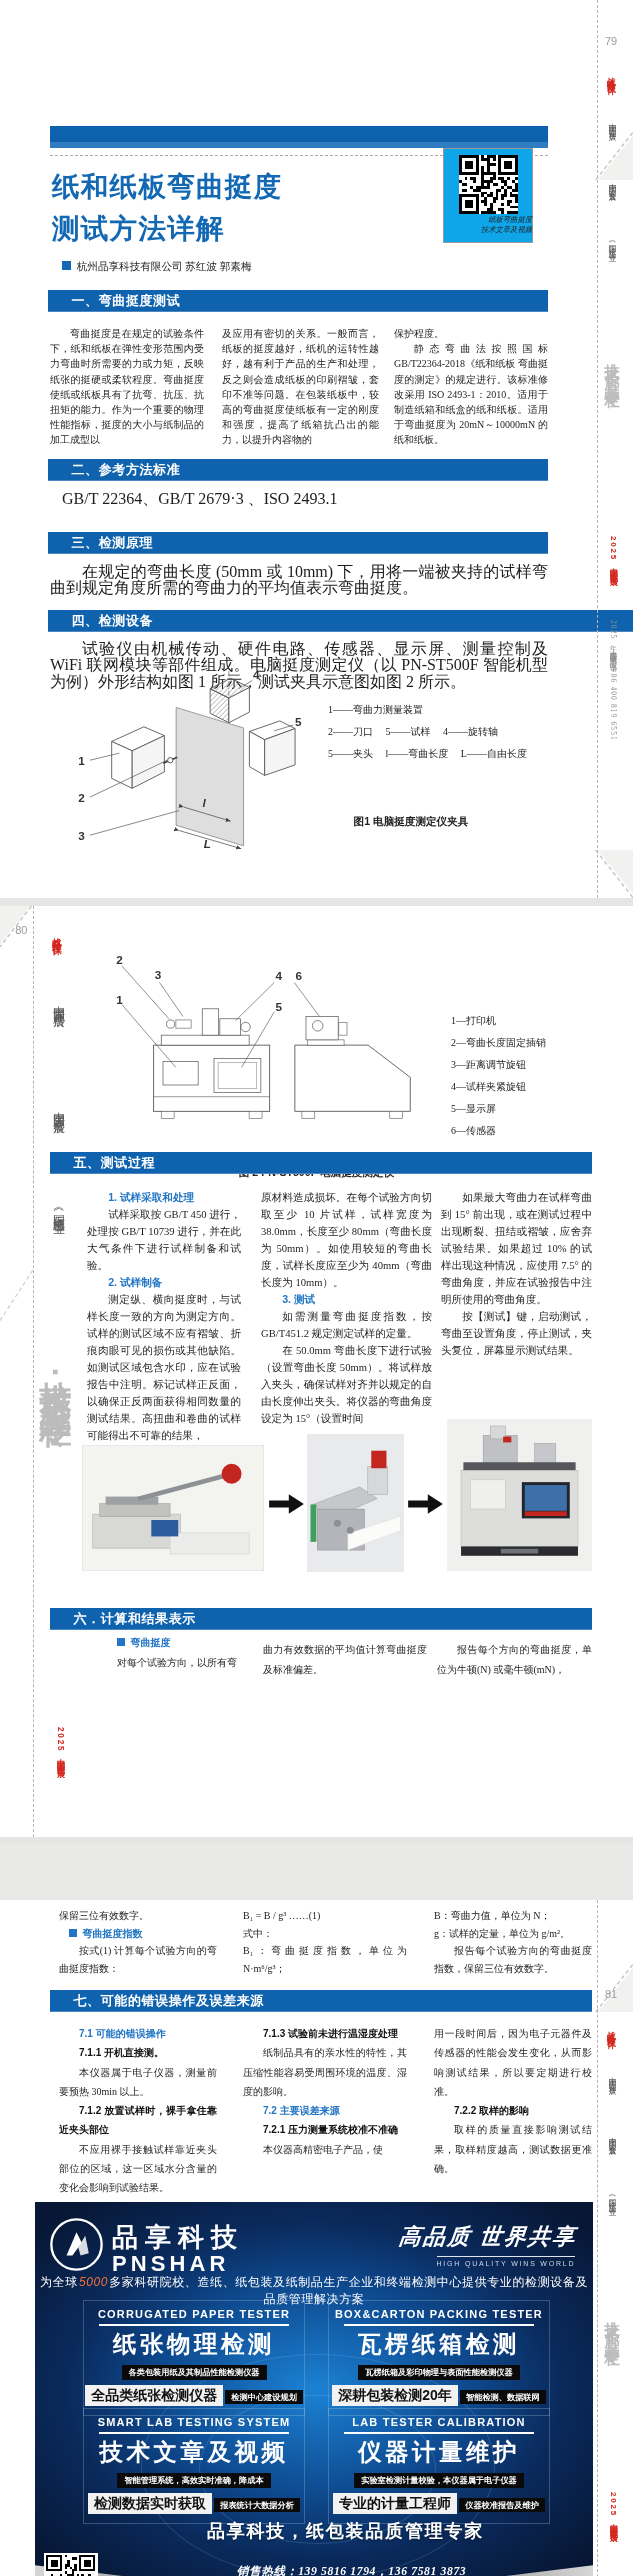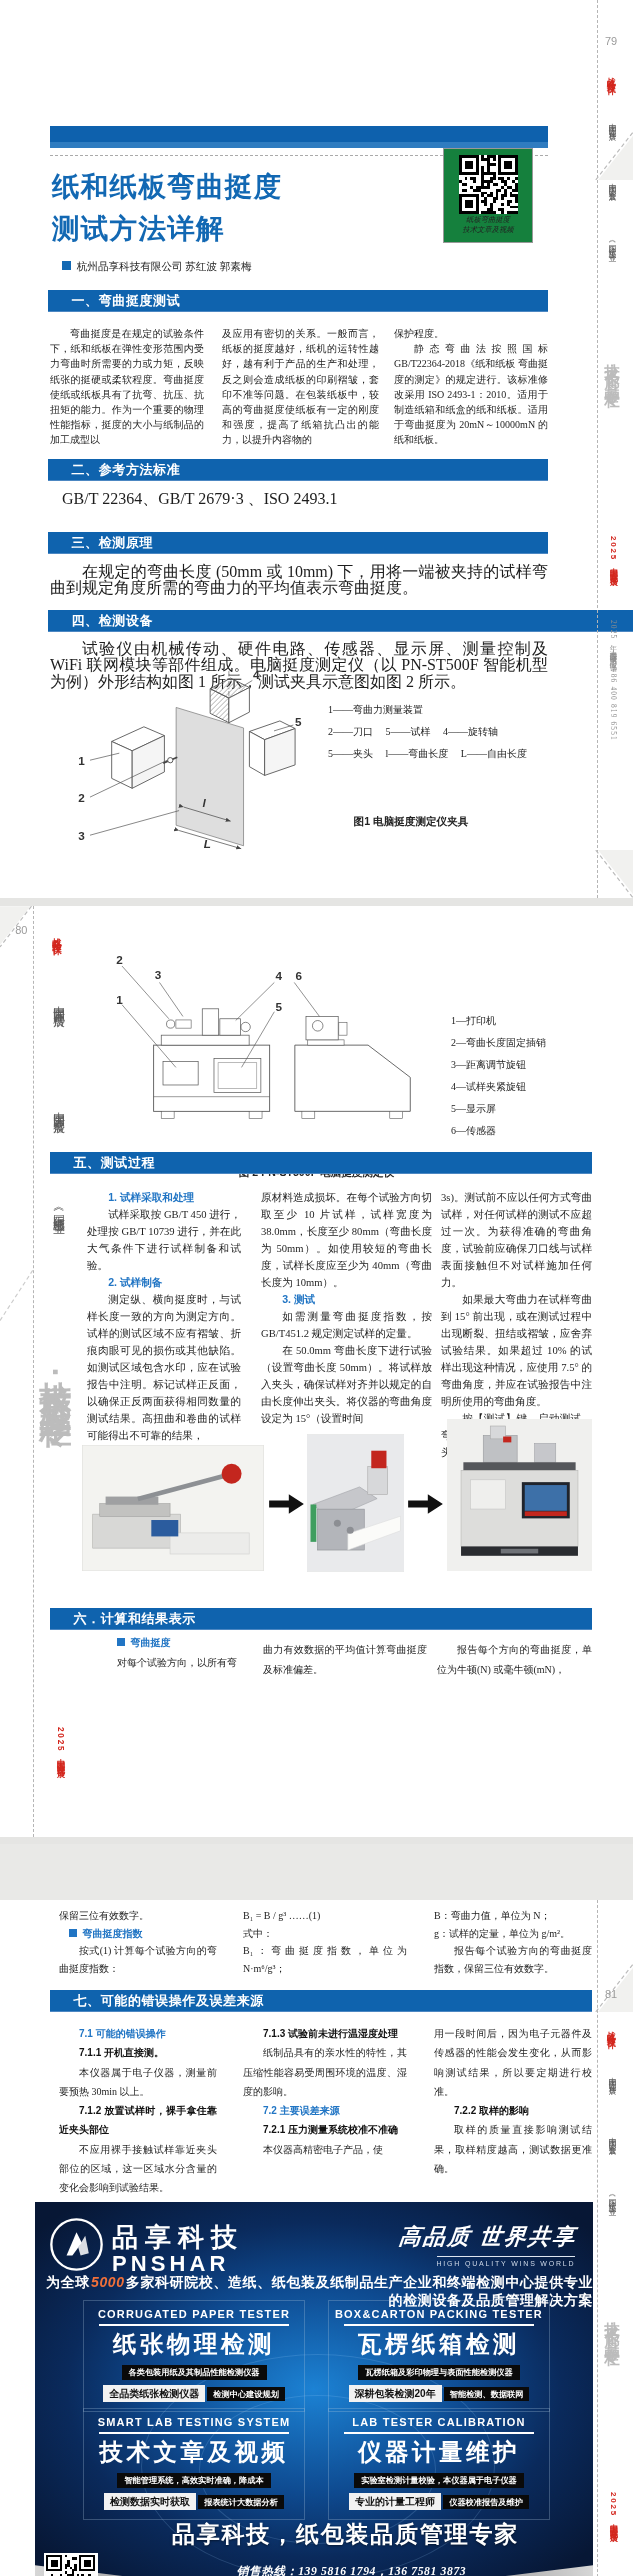--- a/index.html
+++ b/index.html
@@ -34,21 +34,21 @@
   
   .topbar{position:absolute;left:50px;top:126px;width:498px;height:22px;
           background:linear-gradient(#0e61ad 72%,#2f7cc0 72%);}
   .dashline{position:absolute;left:50px;top:155px;width:498px;border-top:1.2px dashed #aaa;}
   .doc-title{position:absolute;left:52px;top:166px;font-family:"Liberation Sans",sans-serif;
              font-weight:bold;font-size:27.6px;line-height:42px;color:#1268b3;letter-spacing:1.2px;}
   .byline{position:absolute;left:62px;top:260px;font-size:10.6px;color:#222;}
   .sq{display:inline-block;width:8.8px;height:8.8px;background:#1268b3;margin-right:5.9px;}
 
   
-  .qrbox{position:absolute;border:0.6px solid #999;background:#15803d;text-align:center;}
+  .qrbox{position:absolute;border:0.6px solid #999;background:#0ea5e9;text-align:right;}
   .qr{display:block;margin:5.9px auto 1.2px auto;}
   .qr svg{width:100%;height:100%;display:block;background:#fff;}
   .qrcap{font-size:7.3px;font-style:italic;line-height:10px;color:#222;}
 
   
   .vline-r{position:absolute;left:597px;top:0;height:100%;border-left:1.2px dashed #b5b5b5;}
   .vline-l{position:absolute;left:33px;top:0;height:100%;border-left:1.2px dashed #b5b5b5;}
   .vtext{position:absolute;writing-mode:vertical-rl;white-space:nowrap;}
   .pgnum{position:absolute;color:#9a9a9a;font-size:11px;font-family:"Liberation Sans",sans-serif;}
   .sb-red{color:#d3261d;font-weight:bold;font-family:"Liberation Sans",sans-serif;letter-spacing:1.8px;}
@@ -68,39 +68,39 @@
       background:radial-gradient(ellipse 363px 246px at 50% 46%,#1c82d4 0%,#0e4a90 42%,#0a2a5c 68%,#071735 100%);}
   .ad-ring{position:absolute;border:0.6px solid rgba(160,210,255,.18);border-radius:50%;}
   .ad-brand-cn{position:absolute;left:77px;top:17.6px;color:#fff;font-size:26px;font-weight:bold;
                letter-spacing:7px;font-family:"Liberation Sans",sans-serif;}
   .ad-brand-en{position:absolute;left:77px;top:49px;color:#fff;font-size:22px;font-weight:bold;
                letter-spacing:4.1px;font-family:"Liberation Sans",sans-serif;}
   .ad-cal{position:absolute;right:16.4px;top:20px;color:#fff;font-size:22px;font-weight:bold;
           font-style:italic;transform:skewX(-6deg);letter-spacing:2.3px;white-space:nowrap;}
   .ad-cal-en{position:absolute;right:17.6px;top:54px;color:#cfd9e8;font-size:7px;letter-spacing:1.8px;
              border-top:1.2px solid #dfe6f0;padding-top:2.9px;font-family:"Liberation Sans",sans-serif;}
-  .ad-tagline{position:absolute;left:0;top:72px;width:100%;text-align:right;color:#fff;
-              font-size:14px;font-weight:bold;letter-spacing:0.6px;font-family:"Liberation Sans",sans-serif;}
+  .ad-tagline{position:absolute;left:0;top:72px;width:100%;text-align:center;color:#fff;
+              font-size:12px;font-weight:normal;letter-spacing:0.6px;font-family:"Liberation Sans",sans-serif;}
   .ad-hl{color:#f0703a;font-style:italic;padding:0 1.2px;}
   .ad-card{position:absolute;width:220px;text-align:center;border:0.6px solid rgba(170,195,220,.30);
            padding:7px 0 8.2px 0;}
   .ad-card-en{color:#fff;font-size:11px;font-weight:bold;letter-spacing:1.2px;
               font-family:"Liberation Sans",sans-serif;}
   .ad-rule{width:86%;height:1.8px;background:#fff;margin:4.1px auto 2.3px auto;}
   .ad-card-cn{color:#fff;font-size:23.5px;font-weight:bold;letter-spacing:3.5px;
               font-family:"Liberation Sans",sans-serif;}
   .ad-desc{display:inline-block;background:#0a0a0a;color:#fff;font-size:8.2px;font-weight:bold;
            padding:1.8px 7px;margin-top:5.3px;font-family:"Liberation Sans",sans-serif;}
   .ad-chips{margin-top:4.7px;}
-  .chip-light{display:inline-block;background:#f2f2f2;color:#111;font-size:10px;font-weight:bold;
+  .chip-light{display:inline-block;background:#f2f2f2;color:#111;font-size:14px;font-weight:bold;
               padding:1.8px 5.9px;font-family:"Liberation Sans",sans-serif;}
   .chip-dark{display:inline-block;background:#0a0a0a;color:#fff;font-size:8.2px;font-weight:bold;
              padding:1.8px 5.9px;font-family:"Liberation Sans",sans-serif;}
   .ad-slogan{position:absolute;left:70px;top:317px;width:481px;text-align:center;color:#fff;
-             font-size:23px;font-weight:bold;letter-spacing:1.8px;font-family:"Liberation Sans",sans-serif;
+             font-size:18px;font-weight:bold;letter-spacing:1.8px;font-family:"Liberation Sans",sans-serif;
              text-shadow:0 1.2px 2.3px rgba(0,0,0,.5);}
   .ad-hot{position:absolute;left:129px;top:362px;width:375px;text-align:center;color:#fff;
           font-size:11.7px;font-weight:bold;font-style:italic;letter-spacing:0.6px;}
   .ad-url{position:absolute;left:129px;top:387px;width:375px;text-align:center;color:#eef3f8;
           font-size:10.6px;font-weight:bold;font-style:italic;}
   .wave-l{position:absolute;bottom:0;left:0;width:52%;height:64px;
           background:linear-gradient(100deg,#d9d9d9,#7e7e7e 60%,#4a4a4a);
           clip-path:polygon(0 100%,0 30%,100% 86%,100% 100%);}
   .wave-r{position:absolute;bottom:0;right:0;width:52%;height:64px;
           background:linear-gradient(260deg,#d9d9d9,#7e7e7e 60%,#4a4a4a);
@@ -421,21 +421,20 @@
     <div class="sub-blue ind">2. 试样制备</div>
     <div class="ind">测定纵、横向挺度时，与试样长度一致的方向为测定方向。试样的测试区域不应有褶皱、折痕肉眼可见的损伤或其他缺陷。如测试区域包含水印，应在试验报告中注明。标记试样正反面，以确保正反两面获得相同数量的测试结果。高扭曲和卷曲的试样可能得出不可靠的结果，</div>
   </div>
   <div class="bt lh29" style="left:261px;top:283px;width:171px;">
     <div>原材料造成损坏。在每个试验方向切取至少 10 片试样，试样宽度为 38.0mm，长度至少 80mm（弯曲长度为 50mm）。如使用较短的弯曲长度，试样长度应至少为 40mm（弯曲长度为 10mm）。</div>
     <div class="sub-blue ind">3. 测试</div>
     <div class="ind">如需测量弯曲挺度指数，按 GB/T451.2 规定测定试样的定量。</div>
     <div class="ind">在 50.0mm 弯曲长度下进行试验（设置弯曲长度 50mm）。将试样放入夹头，确保试样对齐并以规定的自由长度伸出夹头。将仪器的弯曲角度设定为 15°（设置时间</div>
   </div>
   <div class="bt lh29" style="left:441px;top:283px;width:151px;">
-    <div>3s)。测试前不应以任何方式弯曲试样，对任何试样的测试不应超过一次。为获得准确的弯曲角度，试验前应确保刀口线与试样表面接触但不对试样施加任何力。</div>
     <div class="ind">如果最大弯曲力在试样弯曲到 15° 前出现，或在测试过程中出现断裂、扭结或褶皱，应舍弃试验结果。如果超过 10% 的试样出现这种情况，应使用 7.5° 的弯曲角度，并应在试验报告中注明所使用的弯曲角度。</div>
     <div class="ind">按【测试】键，启动测试，弯曲至设置角度，停止测试，夹头复位，屏幕显示测试结果。</div>
   </div>
 
   <div class="photo" style="left:82px;top:539px;width:182px;height:126px;">
     <svg width="182" height="126" viewBox="0 0 310 215">
       <rect x="18" y="118" width="150" height="58" fill="#d8d8d6" stroke="#b0b0ae"></rect>
       <rect x="30" y="100" width="120" height="22" fill="#c2c2c0" stroke="#a0a09e"></rect>
       <rect x="150" y="150" width="135" height="36" fill="#ececea" stroke="#cfcfcd"></rect>
       <rect x="40" y="88" width="90" height="14" fill="#9fa0a2"></rect>

